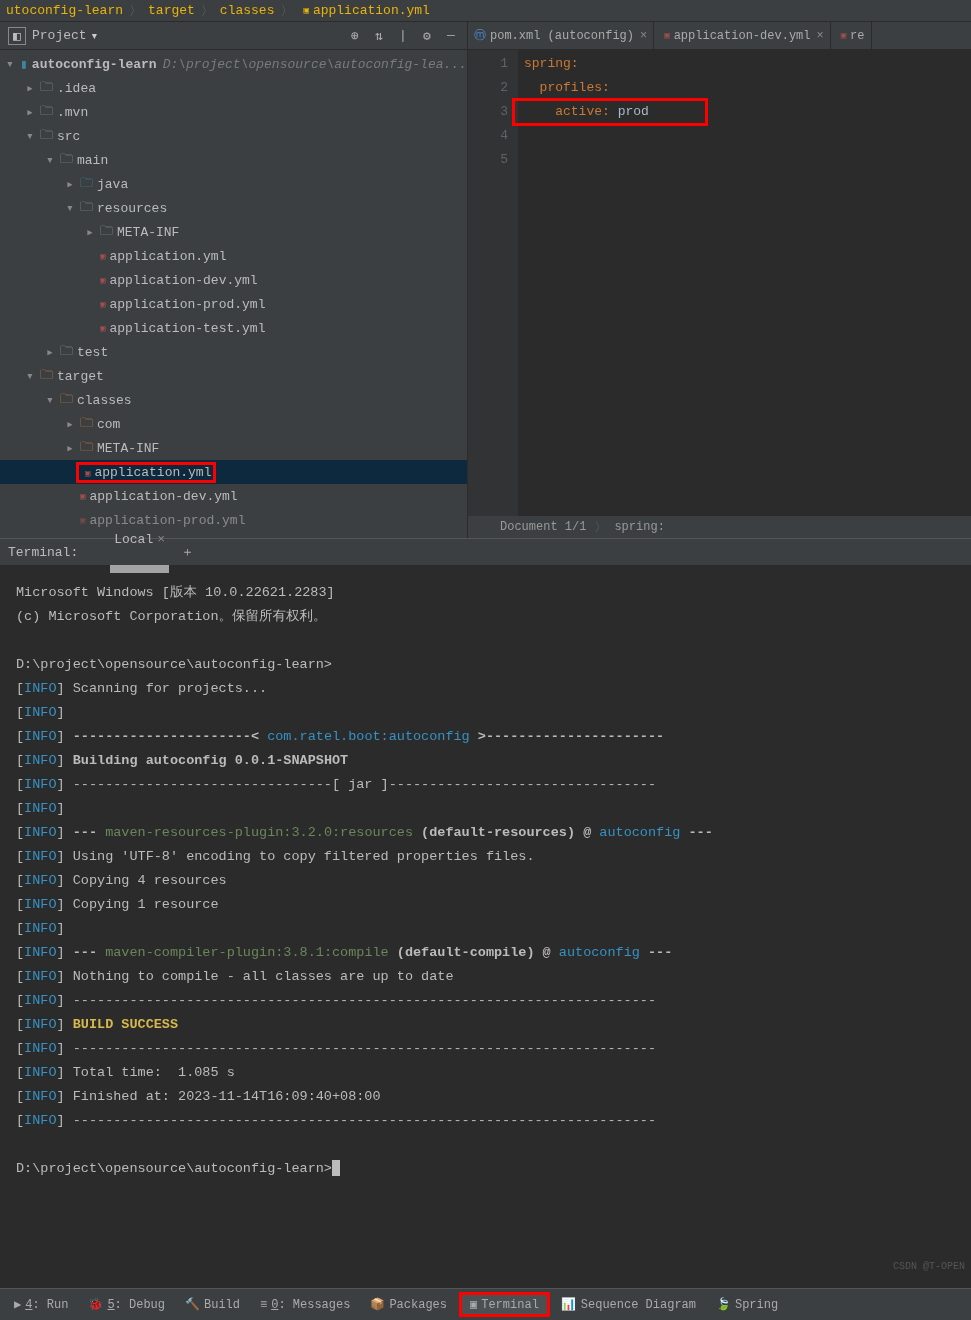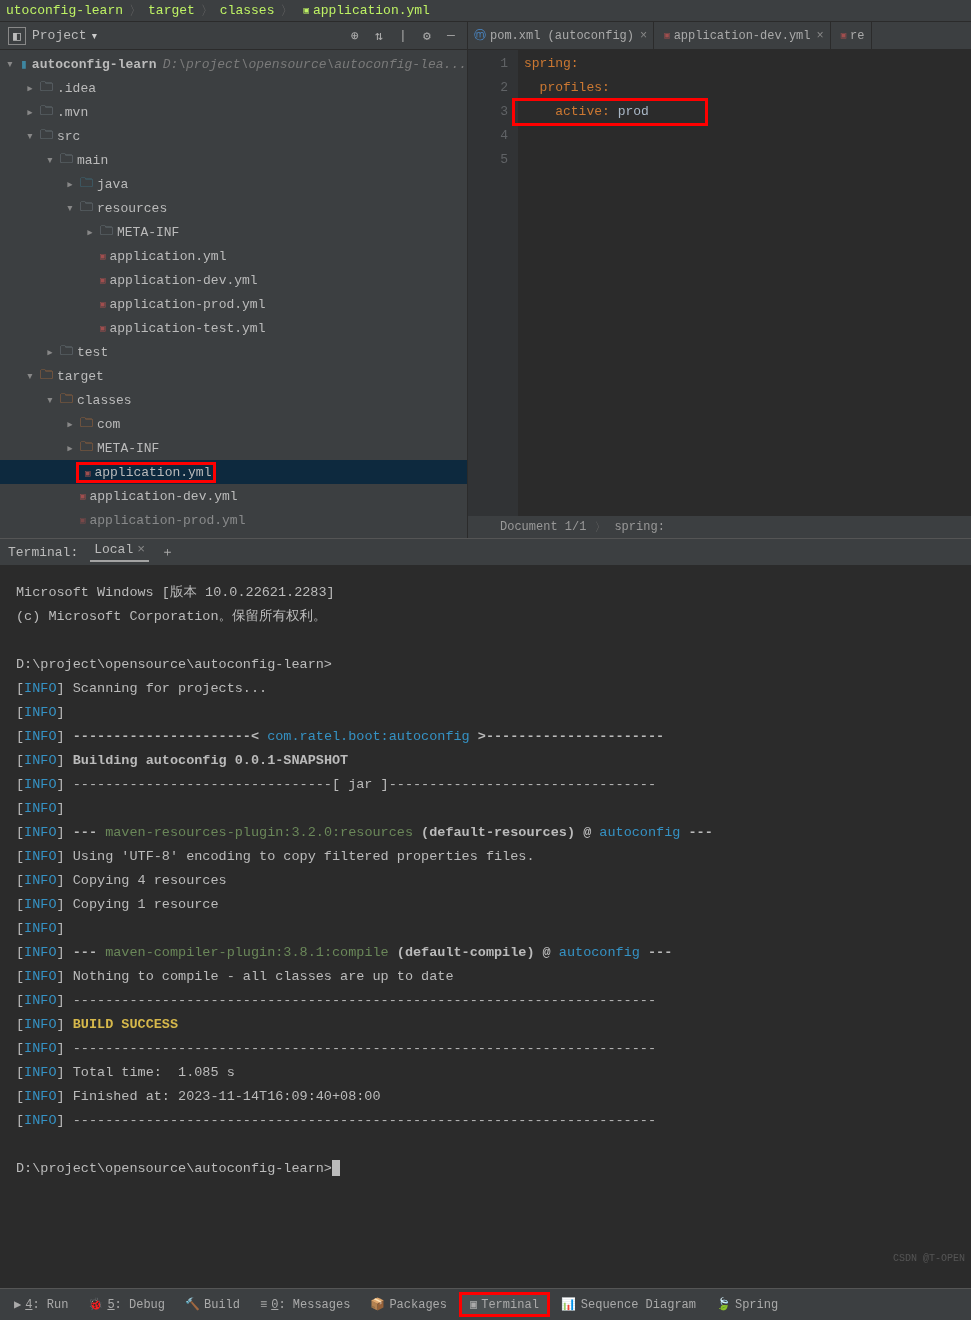--- a/index.html
+++ b/index.html
@@ -15,21 +15,21 @@
   flex-direction: column;
 }
 .breadcrumb {
   display: flex;
   align-items: center;
   padding: 2px 6px;
   background: #3c3f41;
   border-bottom: 1px solid #2b2b2b;
   height: 22px;
 }
-.breadcrumb span { color: #bef264; }
+.breadcrumb span { color: #eab308; }
 .breadcrumb .sep { margin: 0 6px; color: #666; }
 .main-area { display: flex; height: 516px; }
 .project-panel { width: 468px; background: #3c3f41; display: flex; flex-direction: column; border-right: 1px solid #2b2b2b; }
 .project-header {
   display: flex;
   align-items: center;
   padding: 4px 8px;
   background: #3c3f41;
   border-bottom: 1px solid #2b2b2b;
   height: 28px;
@@ -60,38 +60,38 @@
 .code { flex: 1; padding: 2px 6px; font-size: 13px; line-height: 24px; position: relative; }
 .code-line { white-space: pre; }
 .kw { color: #cc7832; }
 .colon { color: #cc7832; }
 .code-redbox { position: absolute; border: 3px solid #f00; }
 .editor-status { height: 22px; background: #3c3f41; display: flex; align-items: center; padding: 0 16px; color: #999; font-size: 12px; }
 .editor-status .sep2 { margin: 0 8px; color: #666; }
 .terminal-area { flex: 1; display: flex; flex-direction: column; background: #2b2b2b; border-top: 1px solid #555; }
 .term-header { display: flex; align-items: center; height: 26px; background: #3c3f41; padding: 0 8px; }
 .term-header .title { color: #bbb; margin-right: 12px; }
-.term-header .tab2 { color: #bbb; border-bottom: 2px solid #a3a3a3; padding: 0 4px 3px; }
+.term-header .tab2 { color: #bbb; border-bottom: 8px solid #a3a3a3; padding: 0 4px 18px; margin-left: 20px; }
 .term-header .tab2 .close { margin-left: 4px; color: #888; }
 .term-header .plus { margin-left: 12px; color: #aaa; cursor: pointer; }
 .term-body { flex: 1; padding: 16px; font-size: 13.5px; line-height: 24px; overflow: hidden; }
 .term-line { white-space: pre; }
 .tinfo { color: #3592c4; }
 .tbracket { color: #bbbbbb; }
 .tgreen { color: #6a8759; }
 .tyellow { color: #d6b84b; }
 .tcyan { color: #3592c4; }
 .term-redbox { border: 3px solid #f00; padding: 0 2px; display: inline-block; }
 .cursor { display: inline-block; width: 8px; height: 16px; background: #bbb; vertical-align: middle; }
 .bottom-bar { height: 32px; background: #3c3f41; border-top: 1px solid #555; display: flex; align-items: center; padding: 0 6px; gap: 4px; }
 .bb-item { display: flex; align-items: center; padding: 2px 8px; color: #aaa; font-size: 12px; cursor: pointer; }
 .bb-item .bicon { margin-right: 4px; }
 .bb-item.redbox2 { border: 3px solid #f00; }
 .bb-item.active { background: #4b5052; }
-.watermark { position: fixed; bottom: 56px; right: 6px; color: #555; font-size: 10px; }
+.watermark { position: fixed; bottom: 48px; right: 6px; color: #555; font-size: 10px; }
 </style>
 </head>
 <body>
 
 <div class="breadcrumb">
   <span>utoconfig-learn</span>
   <span class="sep">〉</span>
   <span>target</span>
   <span class="sep">〉</span>
   <span>classes</span>

